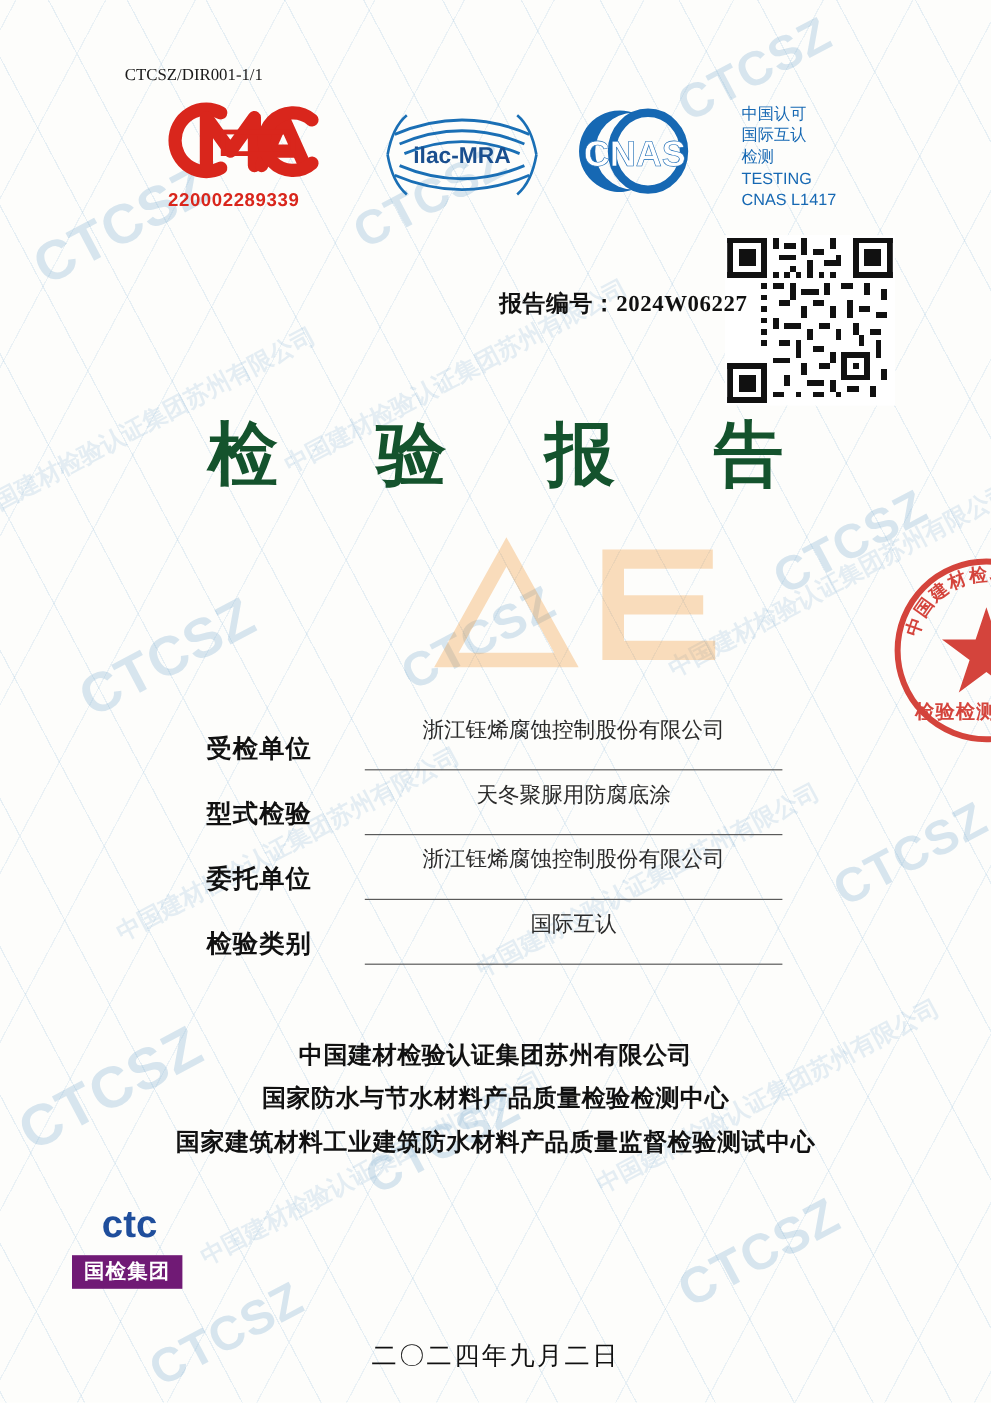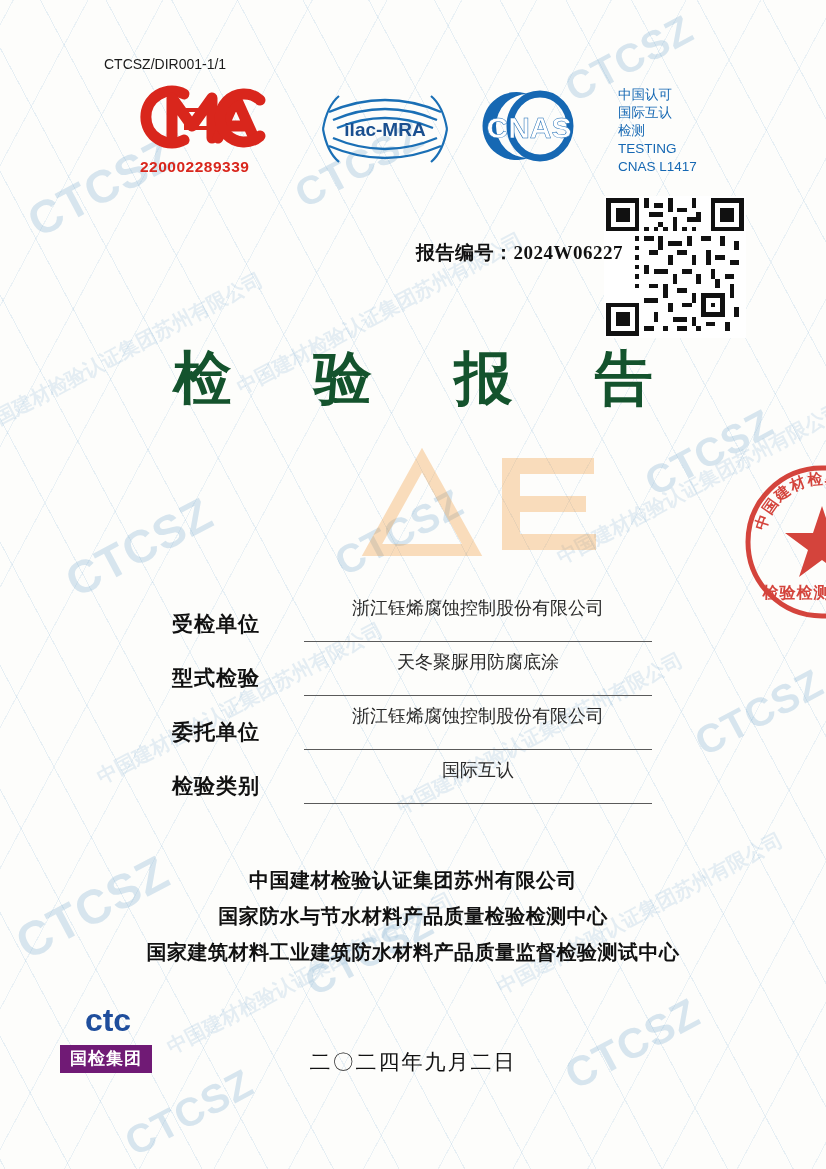--- a/index.html
+++ b/index.html
@@ -59,21 +59,21 @@
     opacity: 0.30;
   }
 
   
   .doc-code {
     position: absolute;
     left: 104px;
     top: 56px;
     font-size: 14px;
     color: #1a1a1a;
-    font-family: Liberation Sans, sans-serif;
+    font-family: Liberation Serif, serif;
     text-align: center;
   }
 
   .logos {
     position: absolute;
     left: 130px;
     top: 82px;
     width: 620px;
     height: 112px;
   }
@@ -208,21 +208,21 @@
     font-weight: bold;
     color: #111;
     line-height: 36px;
     letter-spacing: 0.5px;
   }
 
   .date {
     position: absolute;
     left: 0;
     right: 0;
-    top: 1048px;
+    top: 1116px;
     text-align: center;
     font-size: 21px;
     color: #111;
     letter-spacing: 2px;
   }
 
   
   .ctc {
     position: absolute;
     left: 60px;

